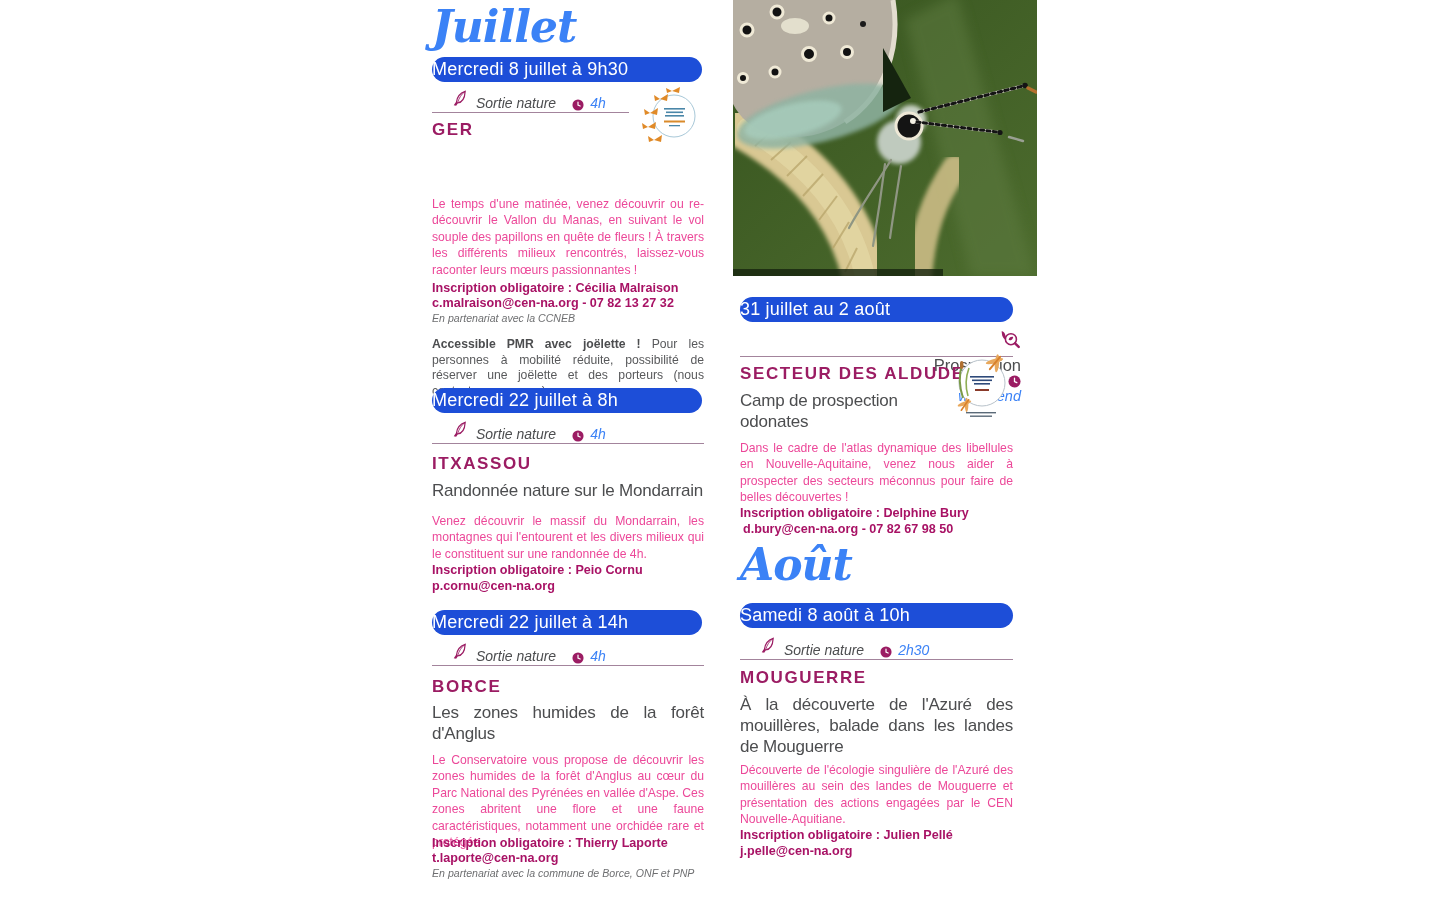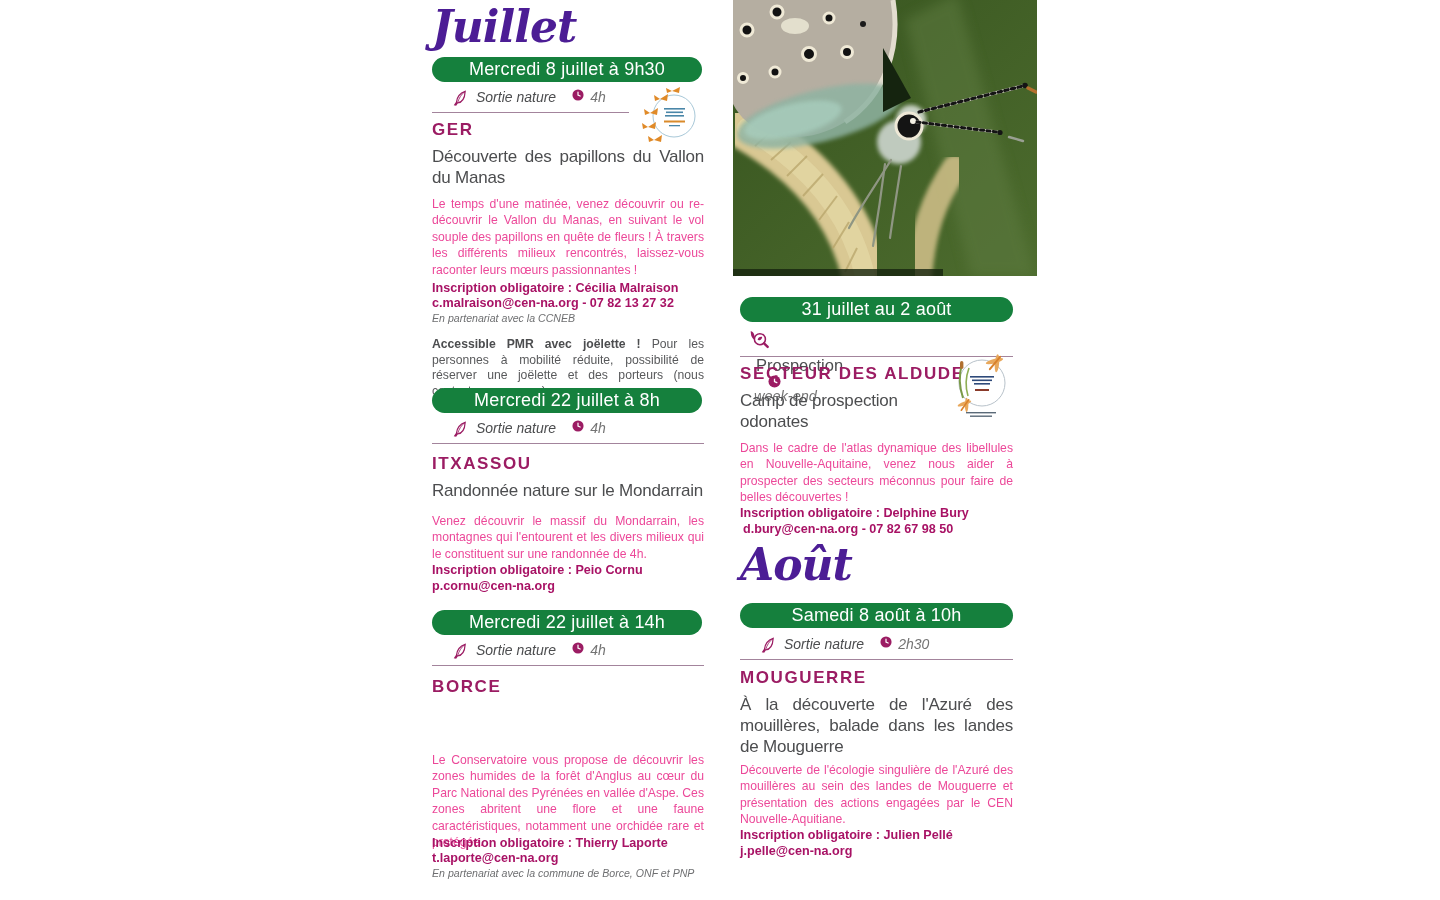--- a/index.html
+++ b/index.html
@@ -4,26 +4,26 @@
 <style>
   html,body{margin:0;padding:0;background:#fff;}
   .page{position:relative;width:1440px;height:900px;background:#ffffff;overflow:hidden;
         font-family:"Liberation Sans",sans-serif;color:#58595b;}
   .col{position:absolute;top:0;height:900px;}
   .col-left{left:432px;width:272px;}
   .col-right{left:740px;width:273px;}
   .abs{position:absolute;left:0;}
 
   .month{margin:0;font-family:"DejaVu Serif",serif;font-style:italic;font-weight:bold;
-         font-size:44px;line-height:50px;color:#4c1d95;letter-spacing:-1px;}
-  .pill{width:100%;height:25px;border-radius:14px;background:#15803d;color:#ffffff;
-        text-align:center;font-size:18px;line-height:25px;letter-spacing:.2px;}
-  .meta{display:flex;align-items:flex-start;padding-left:20px;height:22px;}
+         font-size:44px;line-height:50px;color:#3b82f6;letter-spacing:-1px;}
+  .pill{width:100%;height:25px;border-radius:14px;background:#1d4ed8;color:#ffffff;
+        text-align:left;font-size:18px;line-height:25px;letter-spacing:.2px;}
+  .meta{display:flex;align-items:flex-end;padding-left:20px;height:22px;}
   .meta .type{font-style:italic;font-size:14px;color:#4c4d4f;margin-left:7px;}
-  .meta .dur{font-style:italic;font-size:14px;color:#737373;margin-left:6px;}
+  .meta .dur{font-style:italic;font-size:14px;color:#3b82f6;margin-left:6px;}
   .meta .clock{margin-left:16px;display:flex;align-items:center;}
   .meta-big{padding-left:8px;height:26px;flex-direction:column;}
   .meta-big .type{font-style:normal;font-size:16.5px;margin-left:8px;}
   .meta-big .dur{font-size:14.5px;}
   .meta-big .clock{margin-left:20px;}
   .rule{height:1px;background:#a3849c;}
   .loc{font-size:17px;font-weight:bold;letter-spacing:1.6px;color:#9b1c63;}
   .etitle{font-size:17px;line-height:21px;color:#4c4d4f;text-align:justify;letter-spacing:-.2px;}
   .body{font-size:12.2px;line-height:16.4px;text-align:justify;color:#ec4899;}
   .reg{font-size:12.6px;font-weight:bold;color:#a81265;}
@@ -155,21 +155,20 @@
           <path d="M12 26 l8 -5 l-1 7 z"></path>
             <path d="M12 26 l-6 -4 l1 6 z"></path>
           <path d="M10 40 l8 -5 l-1 7 z"></path>
             <path d="M10 40 l-6 -4 l1 6 z"></path>
           <path d="M16 53 l8 -5 l-1 7 z"></path>
             <path d="M16 53 l-6 -4 l1 6 z"></path>
         </g>
       </svg>
     </div>
     <div class="loc abs" style="top:120px">GER</div>
-    <div class="etitle abs" style="top:146px;width:272px">Découverte des papillons du Vallon du Manas</div>
     <div class="body abs" style="top:196px;width:272px">Le temps d'une matinée, venez découvrir ou re-découvrir le Vallon du Manas, en suivant le vol souple des papillons en quête de fleurs ! À travers les différents milieux rencontrés, laissez-vous raconter leurs mœurs passionnantes !</div>
     <div class="reg abs" style="top:281px;width:272px">Inscription obligatoire : Cécilia Malraison</div>
     <div class="contact abs" style="top:296px;width:272px">c.malraison@cen-na.org - 07 82 13 27 32</div>
     <div class="partner abs" style="top:312px;width:272px">En partenariat avec la CCNEB</div>
     <div class="note abs" style="top:337px;width:272px">
       <b>Accessible PMR avec joëlette !</b>
       <span>Pour les personnes à mobilité réduite, possibilité de réserver une joëlette et des porteurs (nous contacter en avance)</span>
     </div>
 
     <div class="pill abs" style="top:388px;width:270px">Mercredi 22 juillet à 8h</div>
@@ -208,20 +207,21 @@
       <span class="clock">
         <svg width="12" height="12" viewBox="0 0 14 14">
             <circle cx="7" cy="7" r="6.5" fill="#9b1c63"></circle>
             <path d="M7 3.5 V7 L9.5 8.2" stroke="#fff" stroke-width="1.4" fill="none" stroke-linecap="round"></path>
           </svg>
       </span>
       <span class="dur">4h</span>
     </div>
     <div class="rule abs" style="top:665px;width:272px"></div>
     <div class="loc abs" style="top:677px">BORCE</div>
+    <div class="etitle abs" style="top:702px;width:272px">Les zones humides de la forêt d'Anglus</div>
     <div class="body abs" style="top:752px;width:272px">Le Conservatoire vous propose de découvrir les zones humides de la forêt d'Anglus au cœur du Parc National des Pyrénées en vallée d'Aspe. Ces zones abritent une flore et une faune caractéristiques, notamment une orchidée rare et protégée.</div>
     <div class="reg abs" style="top:836px;width:272px">Inscription obligatoire : Thierry Laporte</div>
     <div class="contact abs" style="top:851px;width:272px">t.laporte@cen-na.org</div>
     <div class="partner abs" style="top:867px;width:272px">En partenariat avec la commune de Borce, ONF et PNP</div>
   </section>
 
   <section class="col col-right">
 
     <div class="pill abs" style="top:297px;width:273px">31 juillet au 2 août</div>
     <div class="meta meta-big abs" style="top:330px;width:273px">

